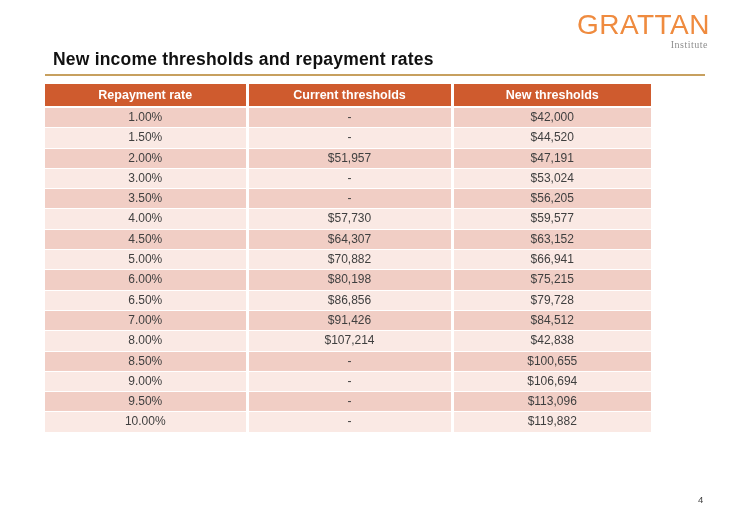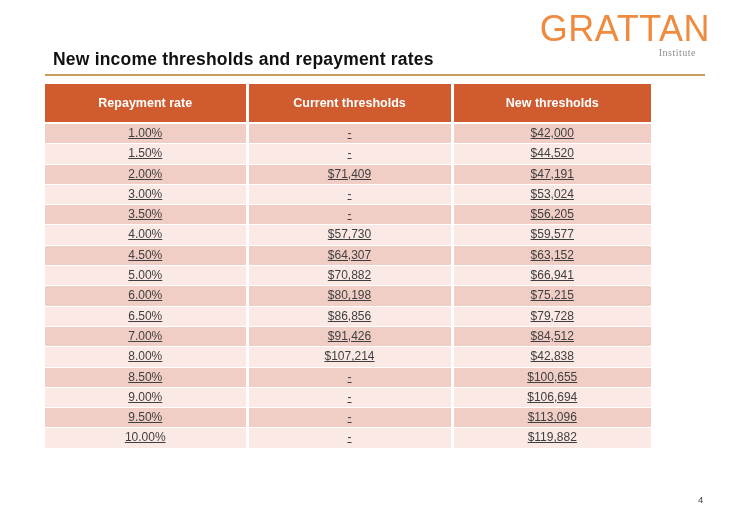--- a/index.html
+++ b/index.html
@@ -27,31 +27,31 @@
     white-space: nowrap;
   }
   .logo {
     position: absolute;
     right: 44px;
     top: 11px;
     text-align: right;
     line-height: 1;
   }
   .logo-brand {
-    font-size: 36px;
+    font-size: 28px;
     font-weight: 400;
     color: var(--logo-orange, #EF8B3F);
     letter-spacing: 0.5px;
   }
   .logo-sub {
     font-family: "Liberation Serif", serif;
     font-size: 10px;
     color: var(--logo-gray, #8E8E8E);
     margin-top: 1px;
-    margin-right: 14px;
+    margin-right: 2px;
     letter-spacing: 0.5px;
   }
   .accent-line {
     position: absolute;
     left: 45px;
     top: 74px;
     width: 660px;
     height: 2px;
     background: var(--accent-line, #C7A05F);
   }
@@ -64,35 +64,34 @@
     table-layout: fixed;
   }
   .data-table th {
     background: var(--header-bg, #CF5B2E);
     color: #ffffff;
     font-size: 12.5px;
     font-weight: bold;
     height: 22px;
     text-align: center;
     vertical-align: middle;
-    padding: 8px;
+    padding: 0;
     border-right: 3px solid #ffffff;
     border-bottom: 2px solid #ffffff;
   }
   .data-table td {
     font-size: 12px;
     color: var(--cell-text, #3F3F3F);
     text-align: center;
     vertical-align: middle;
     height: 19.3px;
     line-height: 19.3px;
     padding: 0;
     border-right: 3px solid #ffffff;
     border-bottom: 1px solid #ffffff;
-    text-decoration: underline;
   }
   .data-table tr > *:last-child {
     border-right: none;
   }
   .data-table tbody tr:nth-child(odd) td {
     background: var(--row-odd, #F1CEC5);
   }
   .data-table tbody tr:nth-child(even) td {
     background: var(--row-even, #FAE9E4);
   }
@@ -137,21 +136,21 @@
           <td>-</td>
           <td>$42,000</td>
         </tr>
         <tr>
           <td>1.50%</td>
           <td>-</td>
           <td>$44,520</td>
         </tr>
         <tr>
           <td>2.00%</td>
-          <td>$71,409</td>
+          <td>$51,957</td>
           <td>$47,191</td>
         </tr>
         <tr>
           <td>3.00%</td>
           <td>-</td>
           <td>$53,024</td>
         </tr>
         <tr>
           <td>3.50%</td>
           <td>-</td>

